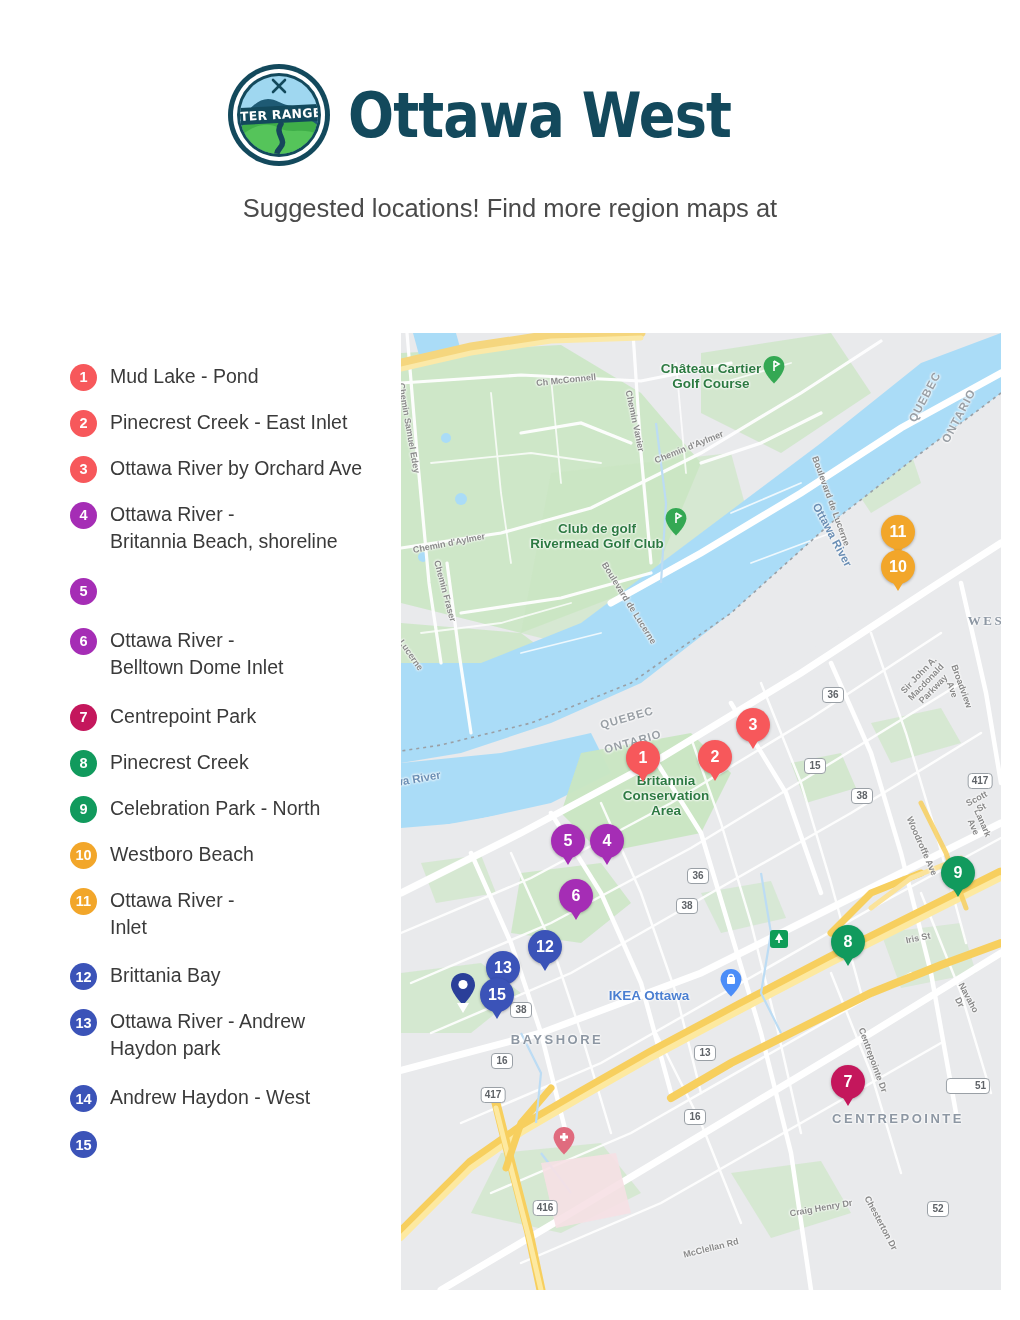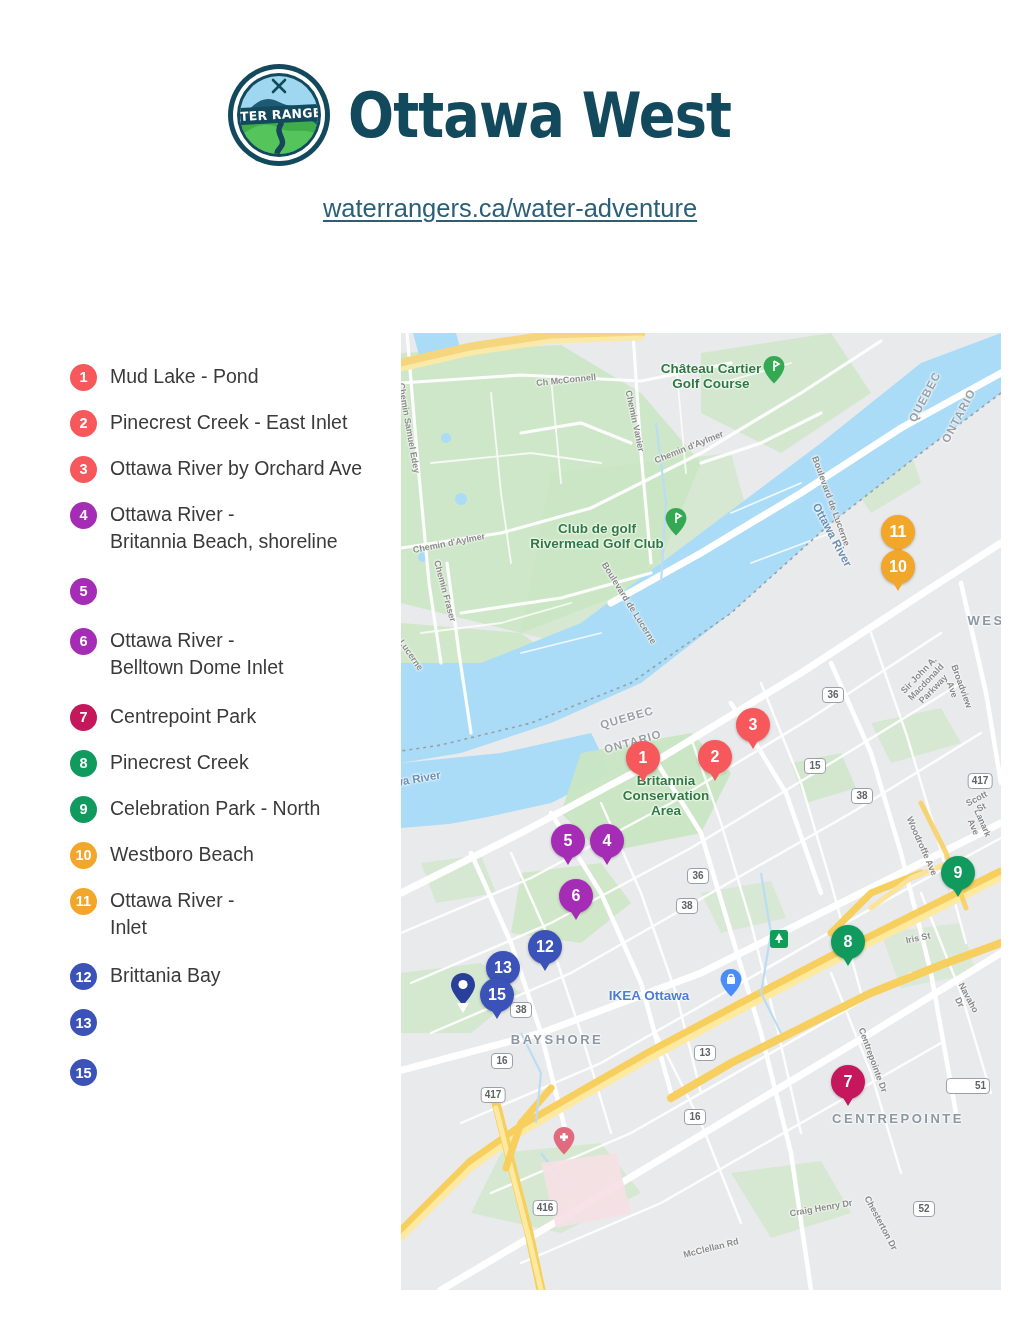--- a/index.html
+++ b/index.html
@@ -174,21 +174,21 @@
             <line x1="47" y1="18" x2="59" y2="30"></line>
             <line x1="59" y1="18" x2="47" y2="30"></line>
           </g>
           <rect x="14" y="44" width="80" height="17" fill="#13495c" transform="rotate(-3 53 52)"></rect>
           <text x="53" y="57" text-anchor="middle" transform="rotate(-3 53 52)" font-family="'DejaVu Sans', sans-serif" font-size="12.4" font-weight="700" fill="#ffffff" letter-spacing="0.3">WATER RANGERS</text>
         </g>
       </svg>
       <div class="brand-title">Ottawa West</div>
     </div>
     <div class="subtitle-block">
-      <a class="sub-link" href="#">waterrangers.ca/water-adventure</a>
+      <div>Suggested locations! Find more region maps at</div>
     </div>
   </div>
 
   <div class="legend" id="legend-list">
       <div class="legend-item">
         <div class="badge" style="background: rgb(247, 88, 91);">1</div>
         <div class="legend-label">Mud Lake - Pond</div>
       </div>
       <div class="legend-item">
         <div class="badge" style="background: rgb(247, 88, 91);">2</div>
@@ -231,20 +231,26 @@
         <div class="badge" style="background: rgb(242, 166, 42);">11</div>
         <div class="legend-label">Ottawa River -
 Inlet</div>
       </div>
       <div class="legend-item">
         <div class="badge" style="background: rgb(59, 83, 184);">12</div>
         <div class="legend-label">Brittania Bay</div>
       </div>
       <div class="legend-item tall">
         <div class="badge" style="background: rgb(59, 83, 184);">13</div>
+        <div class="legend-label">Ottawa River - Andrew
+Haydon park</div>
+      </div>
+      <div class="legend-item">
+        <div class="badge" style="background: rgb(59, 83, 184);">14</div>
+        <div class="legend-label">Andrew Haydon - West</div>
       </div>
       <div class="legend-item">
         <div class="badge" style="background: rgb(59, 83, 184);">15</div>
       </div>
     </div>
 
   <div class="map-wrap">
     <div class="map-canvas">
       <svg class="map-svg" width="600" height="957" viewBox="0 0 600 957">
 
@@ -389,21 +395,21 @@
           <div class="poi prov" style="left: 226px; top: 385px; transform: translate(-50%, -50%) rotate(-16deg);">QUEBEC</div>
           <div class="poi prov" style="left: 232px; top: 409px; transform: translate(-50%, -50%) rotate(-16deg);">ONTARIO</div>
           <div class="poi river" style="left: 5px; top: 448px; transform: translate(-50%, -50%) rotate(-10deg);">Ottawa River</div>
           <div class="poi green" style="left: 265px; top: 463px;">Britannia
 Conservation
 Area</div>
           <div class="poi street" style="left: 525px; top: 349px; transform: translate(-50%, -50%) rotate(-46deg);">Sir John A. Macdonald Parkway</div>
           <div class="poi street" style="left: 556px; top: 355px; transform: translate(-50%, -50%) rotate(70deg);">Broadview Ave</div>
           <div class="poi street" style="left: 577px; top: 492px; transform: translate(-50%, -50%) rotate(66deg);">Lanark Ave</div>
           <div class="poi street" style="left: 521px; top: 513px; transform: translate(-50%, -50%) rotate(66deg);">Woodroffe Ave</div>
-          <div class="poi grey" style="left: 585px; top: 288px;">WES</div>
+          <div class="poi grey" style="left: 585px; top: 288px; font-family: Liberation Serif, serif;">WES</div>
           <div class="poi street" style="left: 578px; top: 470px; transform: translate(-50%, -50%) rotate(-28deg);">Scott St</div>
           <div class="poi blue" style="left: 248px; top: 663px;">IKEA Ottawa</div>
           <div class="poi grey" style="left: 156px; top: 707px;">BAYSHORE</div>
           <div class="poi street" style="left: 517px; top: 605px; transform: translate(-50%, -50%) rotate(-12deg);">Iris St</div>
           <div class="poi street" style="left: 563px; top: 667px; transform: translate(-50%, -50%) rotate(62deg);">Navaho Dr</div>
           <div class="poi street" style="left: 472px; top: 727px; transform: translate(-50%, -50%) rotate(70deg);">Centrepointe Dr</div>
           <div class="poi grey" style="left: 453px; top: 786px; margin-left: 44px;">CENTREPOINTE</div>
           <div class="poi street" style="left: 420px; top: 875px; transform: translate(-50%, -50%) rotate(-10deg);">Craig Henry Dr</div>
           <div class="poi street" style="left: 480px; top: 890px; transform: translate(-50%, -50%) rotate(62deg);">Chesterton Dr</div>
           <div class="poi street" style="left: 310px; top: 915px; transform: translate(-50%, -50%) rotate(-14deg);">McClellan Rd</div>
@@ -415,21 +421,21 @@
           <div class="shield" style="left: 579px; top: 448px;">417</div>
           <div class="shield" style="left: 297px; top: 543px;">36</div>
           <div class="shield" style="left: 286px; top: 573px;">38</div>
           <div class="shield" style="left: 120px; top: 677px;">38</div>
           <div class="shield" style="left: 304px; top: 720px;">13</div>
           <div class="shield" style="left: 101px; top: 728px;">16</div>
           <div class="shield" style="left: 92px; top: 762px;">417</div>
           <div class="shield" style="left: 294px; top: 784px;">16</div>
           <div class="shield" style="left: 567px; top: 753px; padding-left: 28px;">51</div>
           <div class="shield" style="left: 144px; top: 875px;">416</div>
-          <div class="shield" style="left: 523px; top: 876px;">52</div>
+          <div class="shield" style="left: 537px; top: 876px;">52</div>
         </div>
       <div id="map-poi-pins">
           <div class="poi-pin" style="left: 373px; top: 51px;"><svg width="22" height="28" viewBox="0 0 22 28">
               <path d="M11 0 C5 0 0.6 4.4 0.6 10.2 C0.6 17.5 11 27.5 11 27.5 C11 27.5 21.4 17.5 21.4 10.2 C21.4 4.4 17 0 11 0 Z" fill="#34a853"></path>
               <path d="M11 5 L11 15 M11 5 L16 8 L11 11" stroke="#fff" stroke-width="1.6" fill="none"></path>
             </svg></div>
           <div class="poi-pin" style="left: 275px; top: 203px;"><svg width="22" height="28" viewBox="0 0 22 28">
               <path d="M11 0 C5 0 0.6 4.4 0.6 10.2 C0.6 17.5 11 27.5 11 27.5 C11 27.5 21.4 17.5 21.4 10.2 C21.4 4.4 17 0 11 0 Z" fill="#34a853"></path>
               <path d="M11 5 L11 15 M11 5 L16 8 L11 11" stroke="#fff" stroke-width="1.6" fill="none"></path>
             </svg></div>

